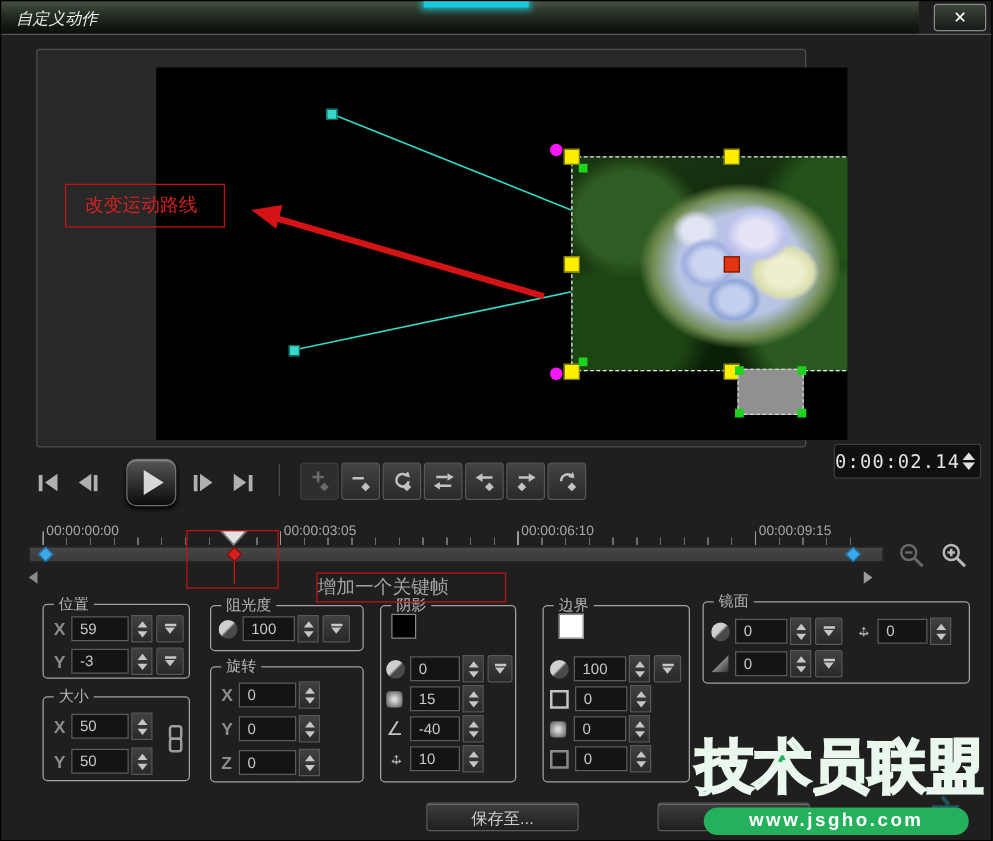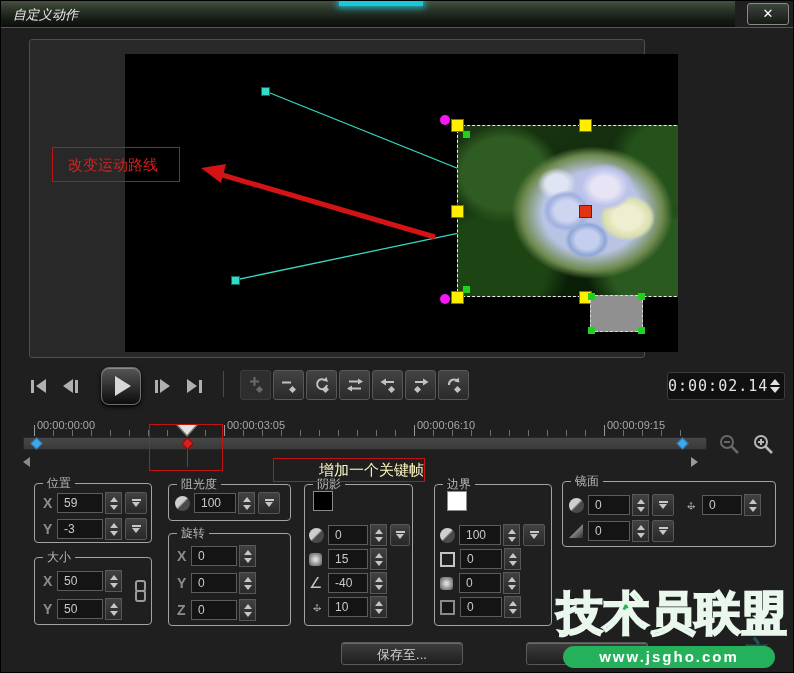--- a/index.html
+++ b/index.html
@@ -42,39 +42,39 @@
   
   .tbtn{position:absolute;top:374px;height:22px;display:flex;align-items:center;gap:2px;}
   .trl{width:0;height:0;border-top:7px solid transparent;border-bottom:7px solid transparent;border-right:10px solid #b0b0b0;}
   .trr{width:0;height:0;border-top:7px solid transparent;border-bottom:7px solid transparent;border-left:10px solid #b0b0b0;}
   .vbar{width:3px;height:13px;background:#b0b0b0;}
   #play-btn{left:100px;top:366px;width:38px;height:36px;border:1px solid #6e6e6e;border-radius:8px;background:linear-gradient(#565656,#0c0c0c);box-shadow:inset 0 1px 0 #8a8a8a,0 2px 4px #000;display:flex;align-items:center;justify-content:center;}
   #play-tri{width:0;height:0;border-top:10px solid transparent;border-bottom:10px solid transparent;border-left:16px solid #d8d8d8;margin-left:4px;}
   #tsep{left:222px;top:370px;width:1px;height:26px;background:#4a4a4a;}
   .kbtn{position:absolute;top:369px;width:31px;height:30px;border:1px solid #585858;border-radius:3px;background:linear-gradient(#434343,#2a2a2a);display:flex;align-items:center;justify-content:center;box-sizing:border-box;}
   .kbtn.dis{border-color:#3c3c3c;background:#2e2e2e;}
-  #tc{left:666px;top:371px;width:118px;height:28px;background:#101010;border:1px solid #3c3c3c;border-radius:3px;box-sizing:border-box;display:flex;align-items:center;}
+  #tc{left:666px;top:354px;width:118px;height:28px;background:#101010;border:1px solid #3c3c3c;border-radius:3px;box-sizing:border-box;display:flex;align-items:center;}
   #tc-text{flex:1;text-align:center;font-family:"DejaVu Sans Mono",monospace;font-size:15px;color:#e4e4e4;letter-spacing:1px;}
   #tc-spin{width:16px;display:flex;flex-direction:column;align-items:center;gap:2px;padding-right:3px;}
   .tcu{width:0;height:0;border-left:5px solid transparent;border-right:5px solid transparent;border-bottom:6px solid #e0e0e0;}
   .tcd{width:0;height:0;border-left:5px solid transparent;border-right:5px solid transparent;border-top:6px solid #e0e0e0;}
 
   
   .rlabel{position:absolute;top:418px;font-size:11px;color:#a8a8a8;}
   #ticks-min{left:33px;top:429px;width:656px;height:6px;background:repeating-linear-gradient(90deg,#6e6e6e 0 1px,rgba(0,0,0,0) 1px 19px);}
   #ticks-maj{left:33px;top:424px;width:656px;height:11px;background:repeating-linear-gradient(90deg,#9a9a9a 0 1px,rgba(0,0,0,0) 1px 190px);}
   #track{left:22px;top:436px;width:684px;height:13px;background:linear-gradient(#474747,#3a3a3a);border:1px solid #272727;box-sizing:border-box;}
   .dia{position:absolute;width:9px;height:9px;transform:rotate(45deg);}
   .dia.blue{background:#3fa8e8;border:1px solid #1a6ea8;box-sizing:border-box;}
   .dia.red{background:#d42020;border:1px solid #7a0c0c;box-sizing:border-box;}
   #scrub-line{left:186px;top:448px;width:1px;height:18px;background:#d41414;}
   .scrub-o{left:174px;top:423px;width:0;height:0;border-left:12px solid transparent;border-right:12px solid transparent;border-top:13px solid #6f6f6f;}
   .scrub-i{left:177px;top:424px;width:0;height:0;border-left:9px solid transparent;border-right:9px solid transparent;border-top:10px solid #e2e2e2;}
   #anno-scrub{left:148px;top:423px;width:72px;height:45px;border:1px solid #c41212;z-index:6;}
-  #anno-key{left:252px;top:457px;width:152px;height:24px;border:1px solid #c41212;color:#fef9c3;font-size:15px;text-align:right;line-height:22px;box-sizing:border-box;z-index:6;margin-left:20px;}
+  #anno-key{left:252px;top:457px;width:152px;height:24px;border:1px solid #c41212;color:#a3a3a3;font-size:15px;text-align:left;line-height:22px;box-sizing:border-box;z-index:6;}
   .sarr-l{left:22px;top:456px;width:0;height:0;border-top:5px solid transparent;border-bottom:5px solid transparent;border-right:7px solid #8a8a8a;}
   .sarr-r{left:690px;top:456px;width:0;height:0;border-top:5px solid transparent;border-bottom:5px solid transparent;border-left:7px solid #9a9a9a;}
 
   
   .fs{position:absolute;border:1px solid #a3a3a3;border-radius:4px;box-sizing:border-box;}
   .leg{position:absolute;top:-8px;left:8px;background:#1f1f1f;padding:0 4px;font-size:12px;color:#b8b8b8;line-height:14px;}
   .row{position:absolute;display:flex;align-items:center;}
   .axis{font-size:14px;font-weight:bold;color:#8d8d8d;width:14px;}
   .num{width:46px;height:20px;background:#141414;border:1px solid #5c5c5c;color:#cacaca;font-size:12px;line-height:18px;padding-left:6px;box-sizing:border-box;}
   .num.sm{width:42px;}

